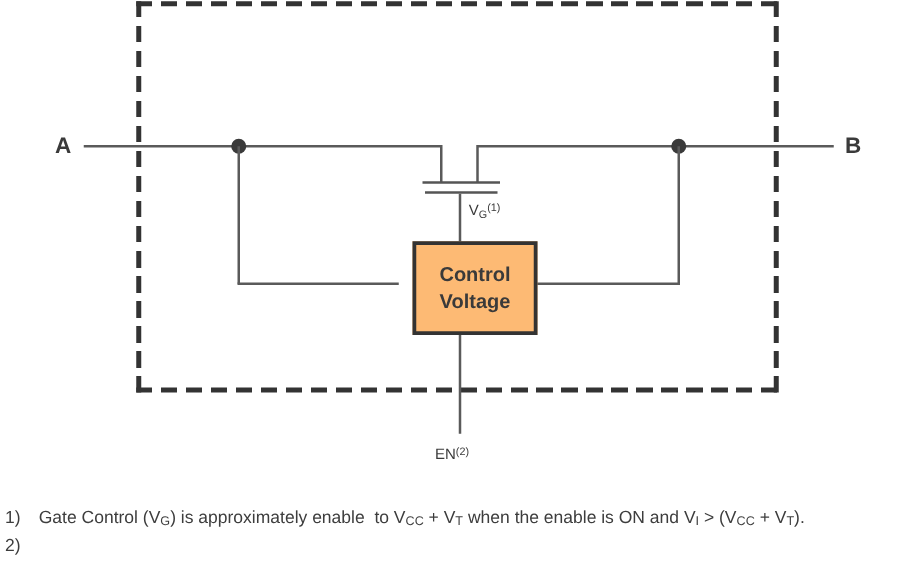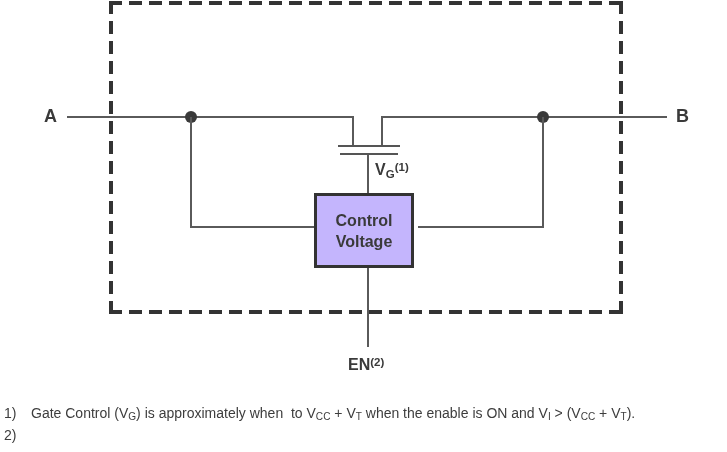--- a/index.html
+++ b/index.html
@@ -47,35 +47,35 @@
 
   .junction-dot {
     position:absolute; width:12px; height:12px; border-radius:50%;
     background:#3a3a3a;
   }
   #dot-a { left:185px; top:111px; }
   #dot-b { left:537px; top:111px; }
 
   
   #control-box {
-    position:absolute; left:314px; top:193px; width:100px; height:75px;
-    border:3px solid #333; background:#c4b5fd; box-sizing:border-box;
+    position:absolute; left:330px; top:193px; width:100px; height:75px;
+    border:3px solid #333; background:#fdba74; box-sizing:border-box;
     display:flex; flex-direction:column; align-items:center; justify-content:center;
     font-weight:bold; font-size:16px; line-height:21px; color:#3a3a3a;
   }
 
   
   .port-label {
     position:absolute; font-weight:bold; font-size:18px; color:#3a3a3a;
   }
   #label-a { left:44px;  top:106px; }
   #label-b { left:676px; top:106px; }
 
   .signal-label {
-    position:absolute; font-weight:bold; font-size:16px; color:#3a3a3a;
+    position:absolute; font-weight:normal; font-size:12px; color:#3a3a3a;
     white-space:pre;
   }
   #label-vg { left:375px; top:161px; }
   #label-en { left:348px; top:356px; }
 
   
   #footnotes {
     position:absolute; left:4px; top:403px; width:723px;
     font-size:14px; line-height:20px; color:#3d3d3d;
   }
@@ -121,20 +121,20 @@
   <div id="enable-wire" class="wire-v"></div>
 
   <div id="label-a" class="port-label">A</div>
   <div id="label-b" class="port-label">B</div>
   <div id="label-vg" class="signal-label"><span>V</span><span class="sub">G</span><span class="sup">(1)</span></div>
   <div id="label-en" class="signal-label"><span>EN</span><span class="sup">(2)</span></div>
 
   <div id="footnotes">
     <div class="footnote-line">
       <span class="footnote-num">1)</span>
-      <span class="footnote-text"><span>Gate Control (V</span><span class="sub">G</span><span>) is approximately when  to V</span><span class="sub">CC</span><span> + V</span><span class="sub">T</span><span> when the enable is ON and V</span><span class="sub">I</span><span> &gt; (V</span><span class="sub">CC</span><span> + V</span><span class="sub">T</span><span>).</span></span>
+      <span class="footnote-text"><span>Gate Control (V</span><span class="sub">G</span><span>) is approximately enable  to V</span><span class="sub">CC</span><span> + V</span><span class="sub">T</span><span> when the enable is ON and V</span><span class="sub">I</span><span> &gt; (V</span><span class="sub">CC</span><span> + V</span><span class="sub">T</span><span>).</span></span>
     </div>
     <div class="footnote-line">
       <span class="footnote-num">2)</span>
     </div>
   </div>
 
 </div>
 
 </body></html>

